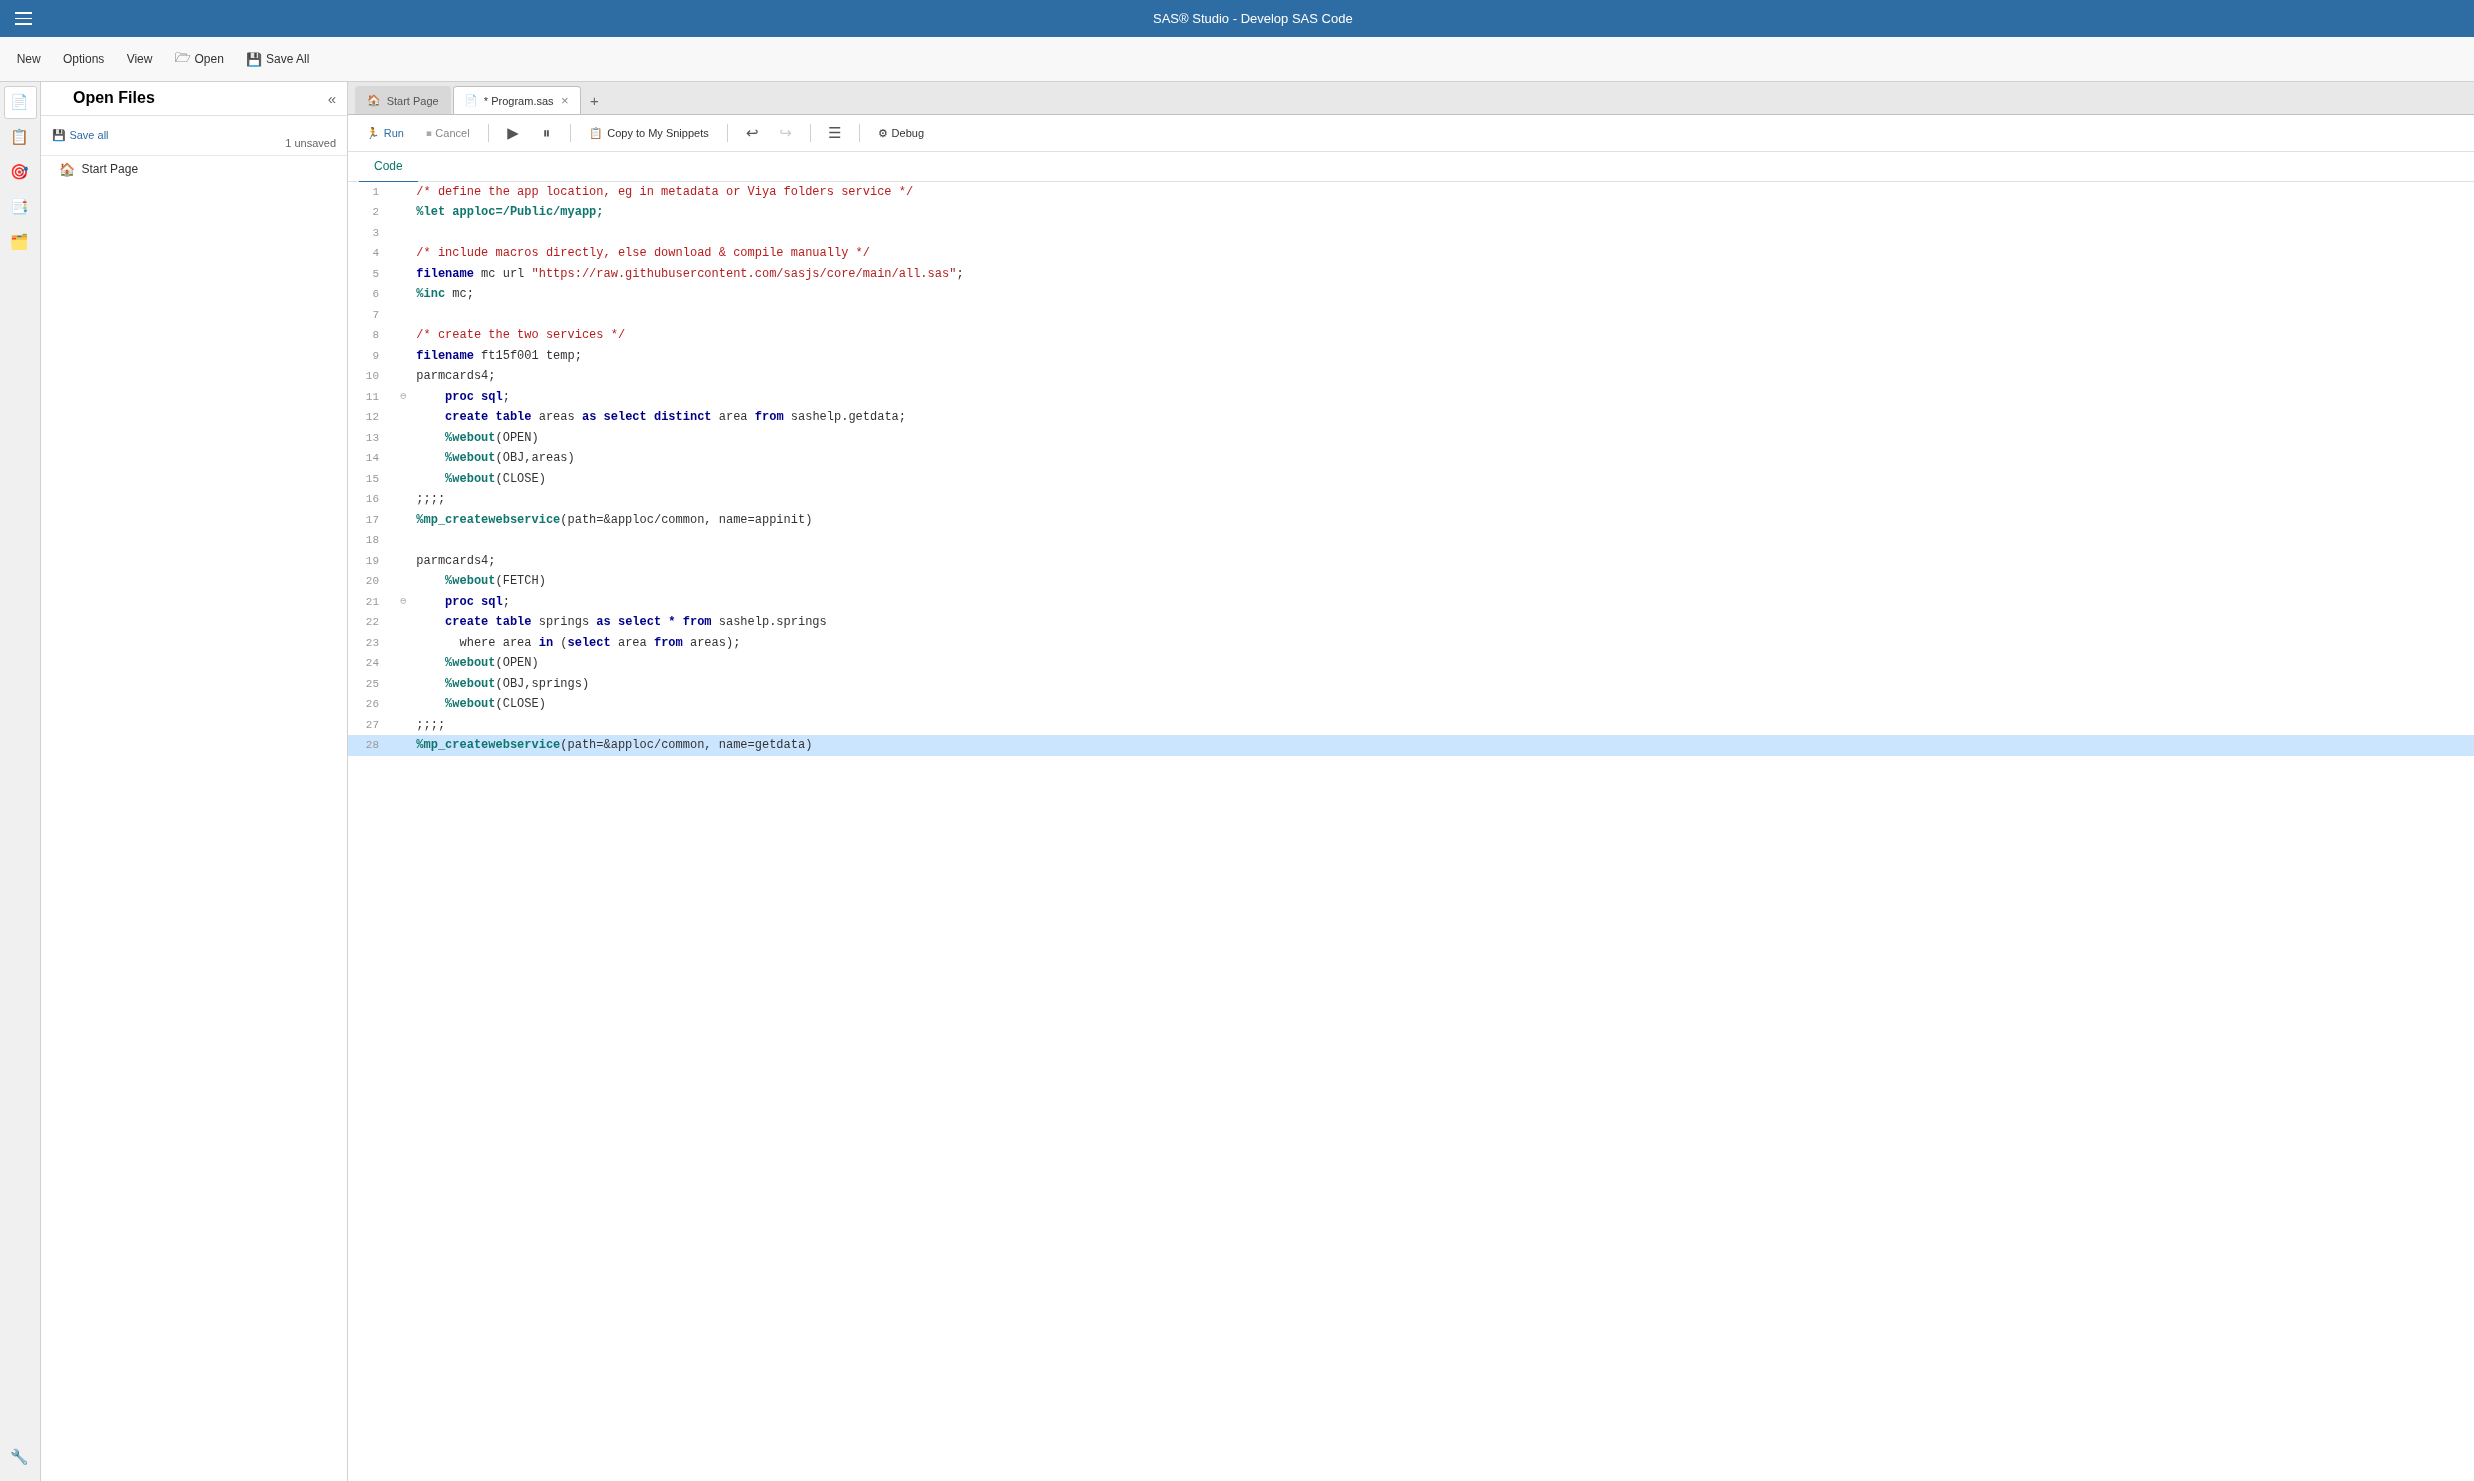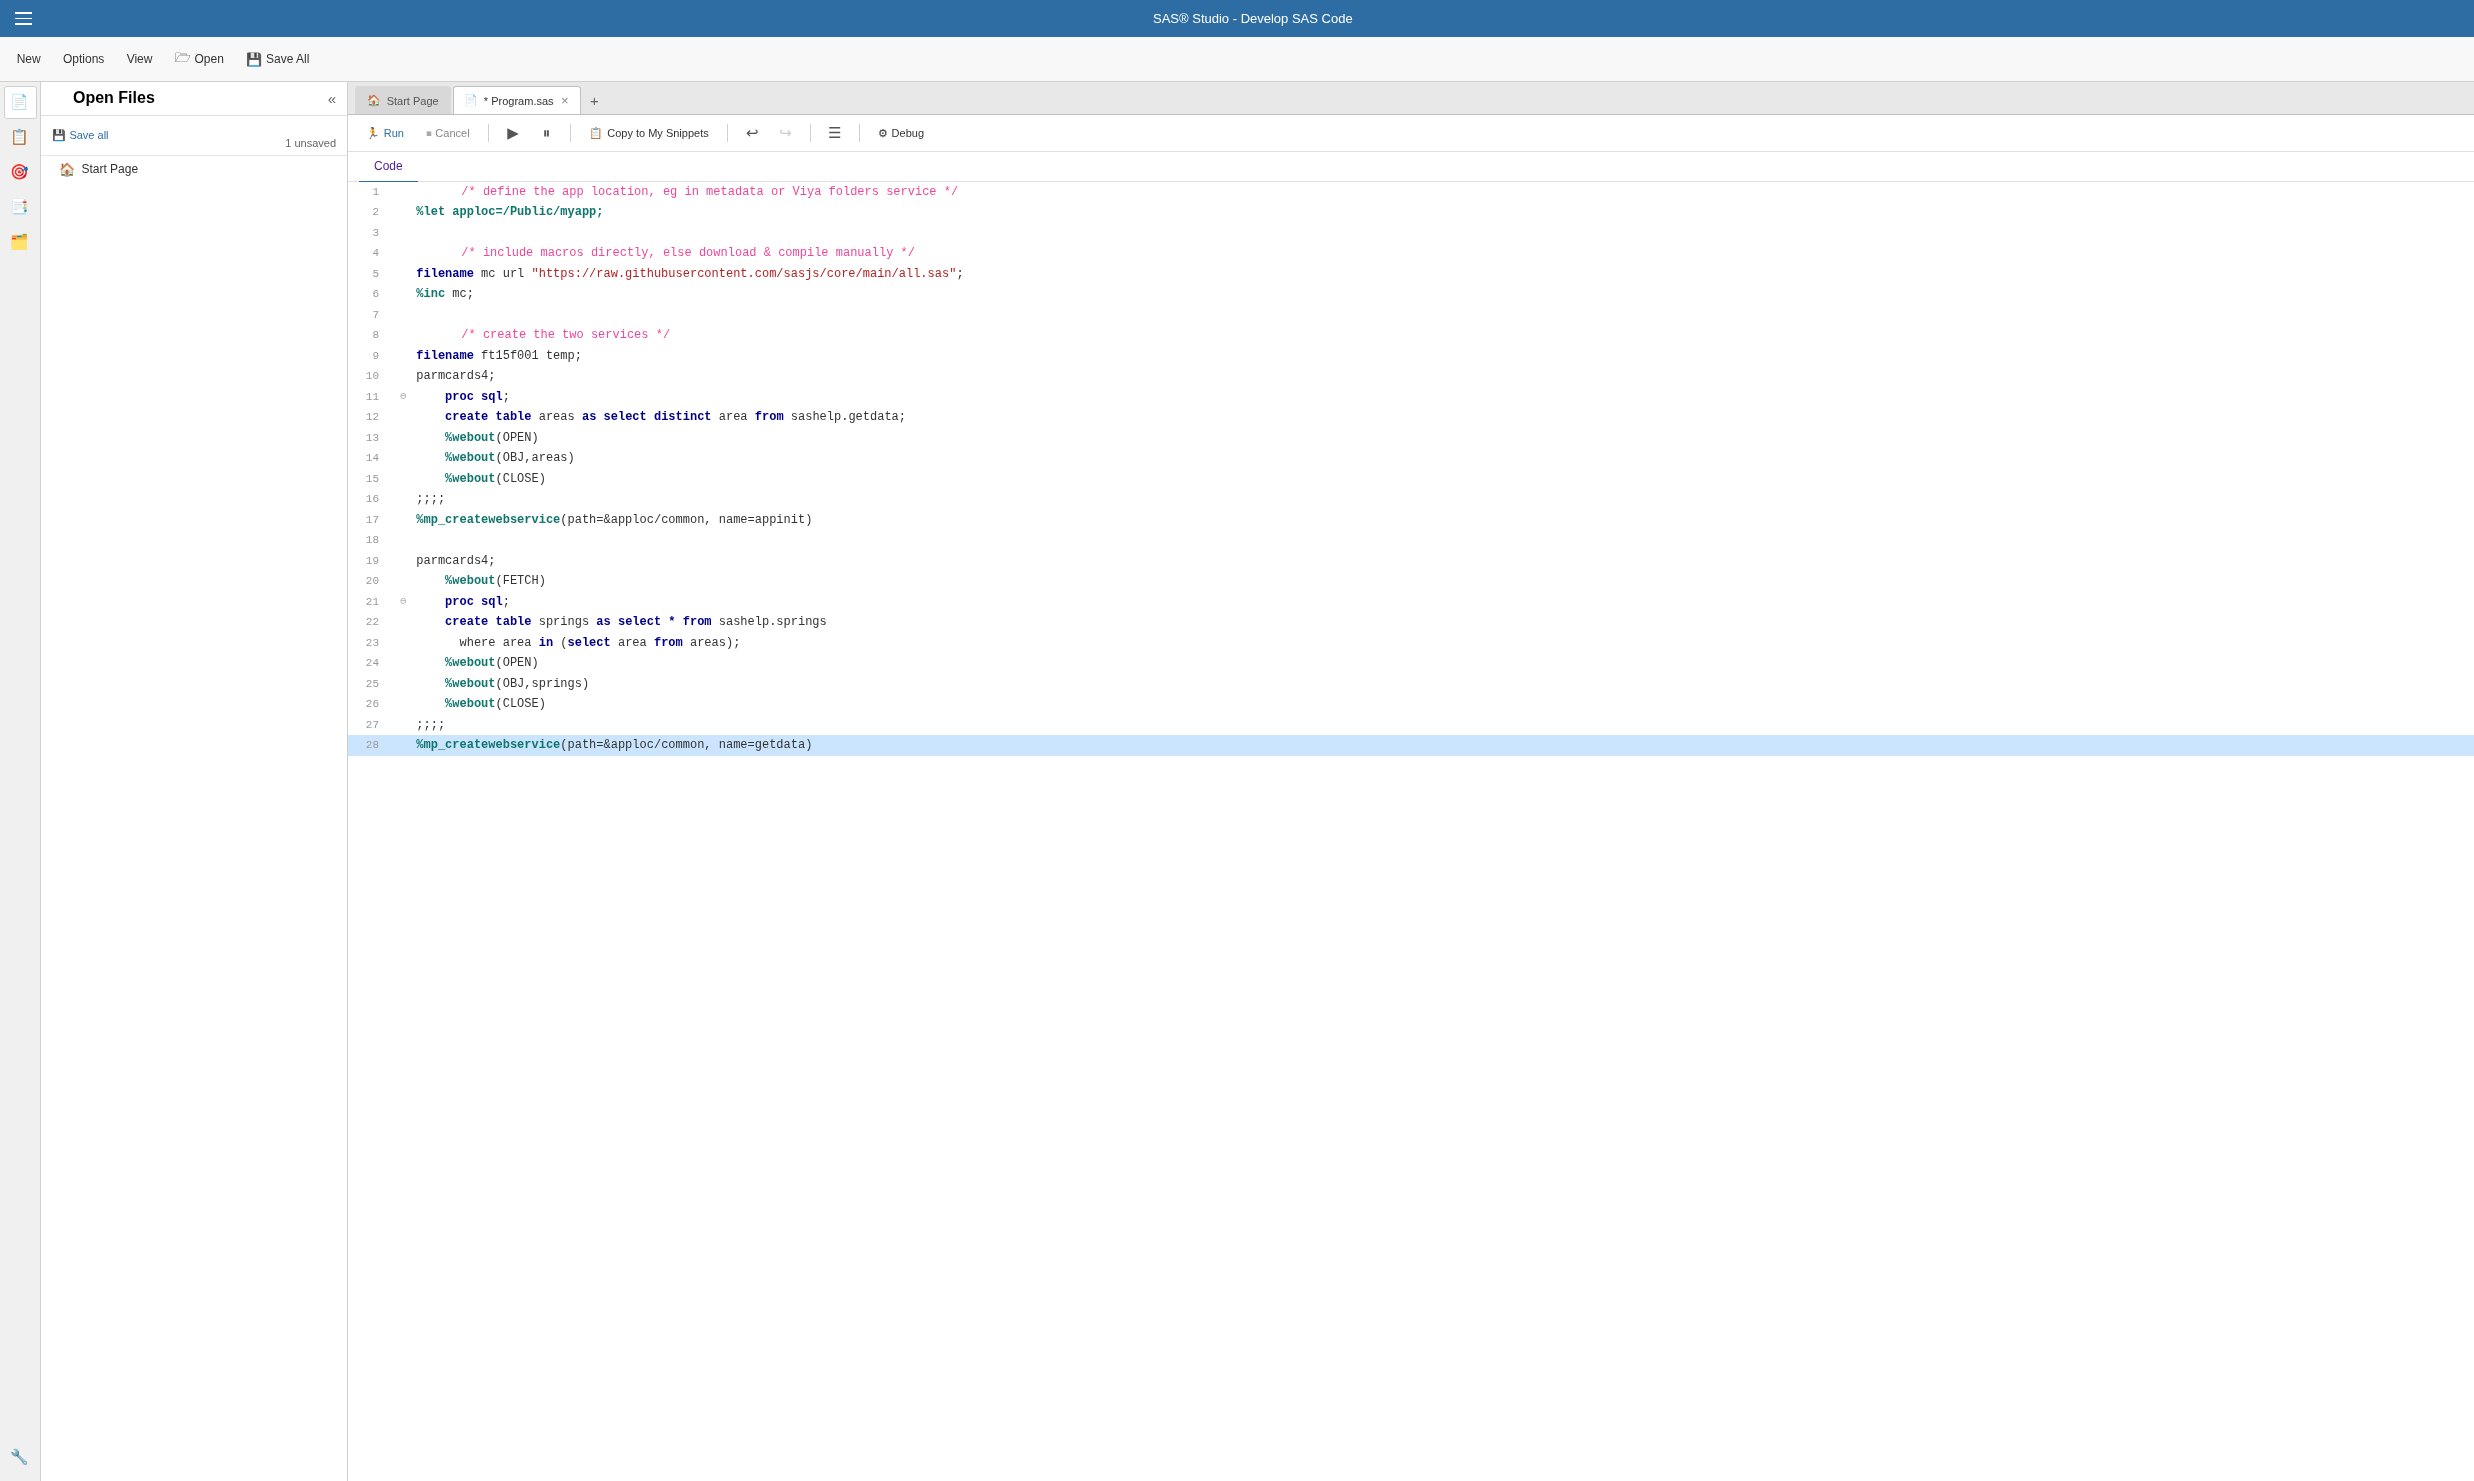--- a/index.html
+++ b/index.html
@@ -203,21 +203,21 @@
       flex-shrink: 0;
     }
     .code-tab {
       padding: 7.4px 15px;
       cursor: pointer;
       font-size: 12px;
       color: #555;
       border-bottom: 2.8px solid transparent;
       margin-bottom: -1.9px;
     }
-    .code-tab.active { color: #4c1d95; border-bottom-color: #2e6da4; font-weight: 500; }
+    .code-tab.active { color: #0f766e; border-bottom-color: #2e6da4; font-weight: 500; }
 
     
     #code-editor {
       flex: 1;
       overflow: auto;
       font-family: 'Courier New', Consolas, monospace;
       font-size: 12px;
       background: white;
       padding: 0;
     }
@@ -245,21 +245,21 @@
       flex-shrink: 0;
       font-size: 10.2px;
     }
     .line-code {
       flex: 1;
       white-space: pre;
       padding-left: 3.7px;
     }
 
     
-    .c-comment { color: #ec4899; margin-left: 45px; }
+    .c-comment { color: #b91c1c; }
     .c-macro { color: #0f766e; font-weight: bold; }
     .c-keyword { color: #00008B; font-weight: bold; }
     .c-string { color: #B22222; }
     .c-text { color: #333; }
     .c-proc { color: #00008B; font-weight: bold; }
   </style>
 </head>
 <body>
 
 <div id="top-bar">

